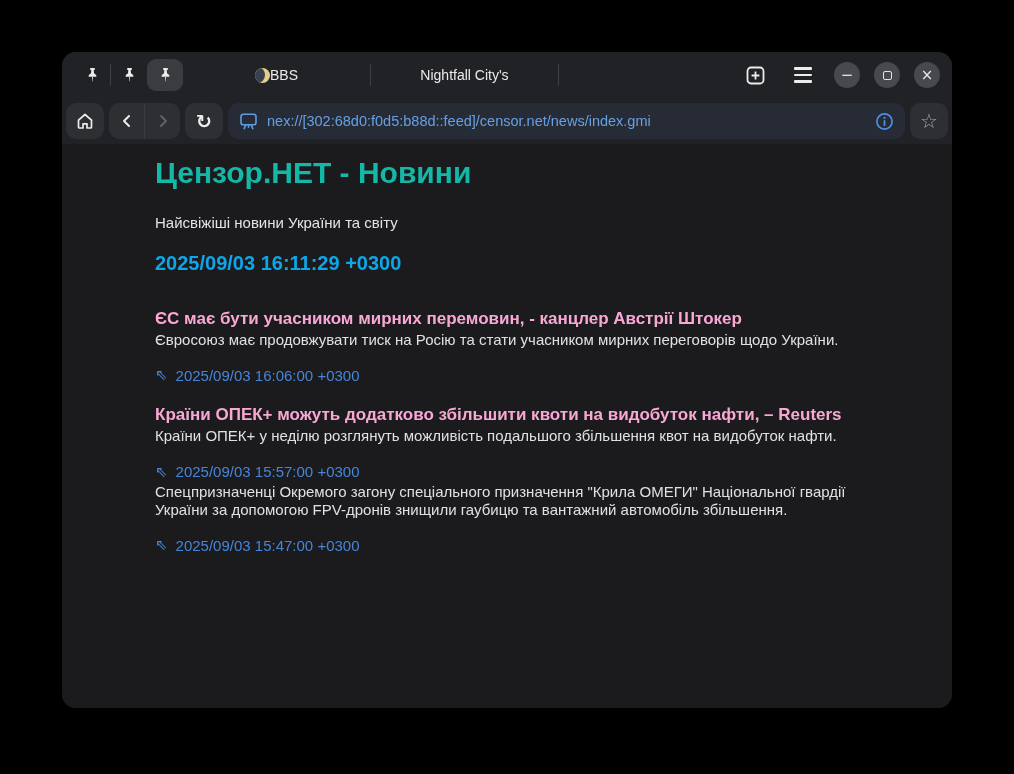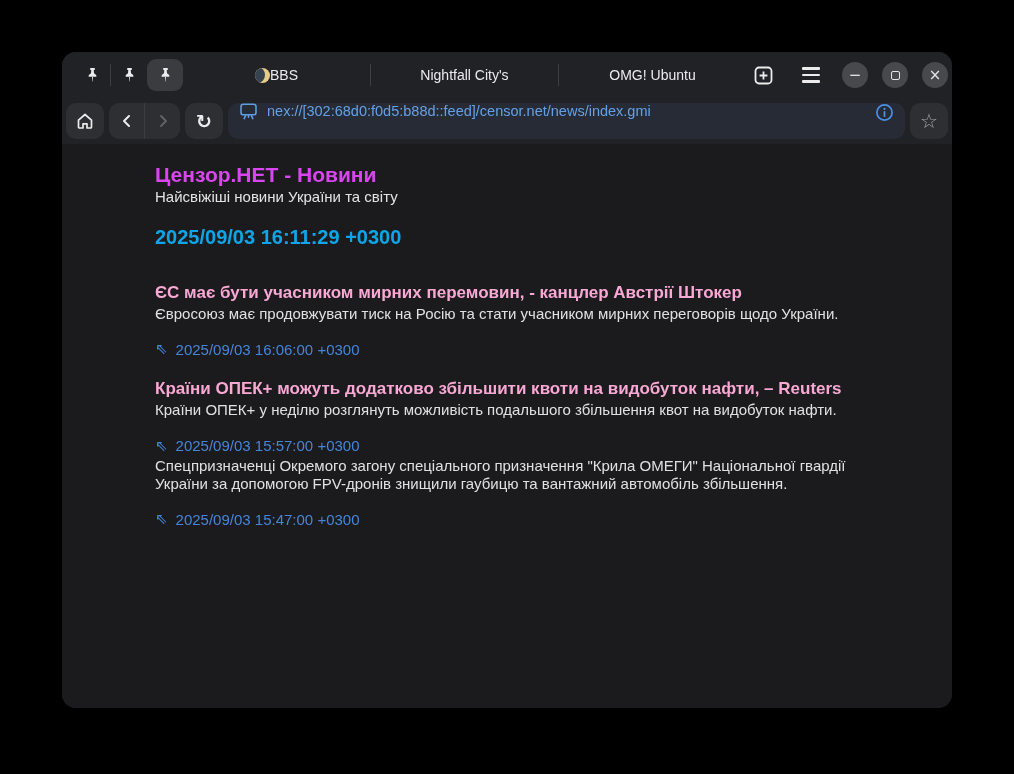--- a/index.html
+++ b/index.html
@@ -29,28 +29,28 @@
 
   
   .navbar { flex:0 0 46px; background:#212226; display:flex; align-items:center; padding:0 4px; gap:5px; }
   .nav-btn { width:38px; height:36px; background:#2e2f33; border-radius:10px;
              display:flex; align-items:center; justify-content:center; flex:0 0 auto; }
   .nav-group { display:flex; height:36px; background:#2e2f33; border-radius:10px; overflow:hidden; flex:0 0 auto; }
   .nav-group .half { width:35px; height:36px; display:flex; align-items:center; justify-content:center; }
   .nav-group .divider { width:1px; height:36px; background:#3b3c40; }
   .reload-glyph { font-family:"DejaVu Sans", sans-serif; color:#ececec; font-size:19px; font-weight:bold; line-height:1; }
   .urlbar { flex:1 1 auto; height:36px; background:#262b35; border-radius:10px;
-            display:flex; gap:9px; padding:0 11px; overflow:hidden; }
+            display:flex; align-items:center; gap:9px; padding:0 11px; overflow:hidden; }
   .url-text { color:#66a0e4; font-size:14.5px; white-space:nowrap; overflow:hidden; flex:1 1 auto; }
   .star-glyph { font-family:"DejaVu Sans", sans-serif; color:#a2a2a4; font-size:20px; line-height:1; }
 
   
   .content { flex:1 1 auto; background:#1b1b1d; padding:12px 92px 0 93px; overflow:hidden; }
-  .content h1 { font-size:21px; font-weight:700; color:#d946ef; margin-top:7px; }
-  .subtitle   { font-size:15px; color:#e3e3e3; margin-top:1px; }
+  .content h1 { font-size:30px; font-weight:700; color:#14b8a6; }
+  .subtitle   { font-size:15px; color:#e3e3e3; margin-top:24px; }
   .content h2 { font-size:20px; font-weight:700; color:#0ea5e9; margin-top:21px; }
   .article h3 { font-size:17px; font-weight:700; color:#f9a8d4; margin-top:21px; }
   .article.first h3 { margin-top:34px; }
   .article p  { font-size:15px; color:#e0e0e0; line-height:1.22; margin-top:2px; }
   .feed-link  { display:inline-flex; align-items:center; gap:8px; margin-top:17px;
                 color:#4585da; font-size:15px; text-decoration:none; cursor:pointer; }
   .feed-link .arrow { font-family:"DejaVu Sans", sans-serif; font-size:15px; }
 
   svg { display:block; }
 </style>
@@ -96,23 +96,20 @@
     </div>
 
     <div class="tab-sep"></div>
 
     <div class="tab">
       <span>Nightfall City's</span>
     </div>
 
     <div class="tab-sep"></div>
 
-    <div class="tab">
-      <span>OMG! Ubuntu</span>
-    </div>
 
     <div class="right-cluster">
       <div class="chrome-btn">
         <span>
           <svg width="19" height="19" viewBox="0 0 19 19" fill="none" stroke="#ececec" stroke-width="1.8">
             <rect x="1.5" y="1.5" width="16" height="16" rx="3.5"></rect>
             <line x1="9.5" y1="5.6" x2="9.5" y2="13.4"></line>
             <line x1="5.6" y1="9.5" x2="13.4" y2="9.5"></line>
           </svg>
         </span>

